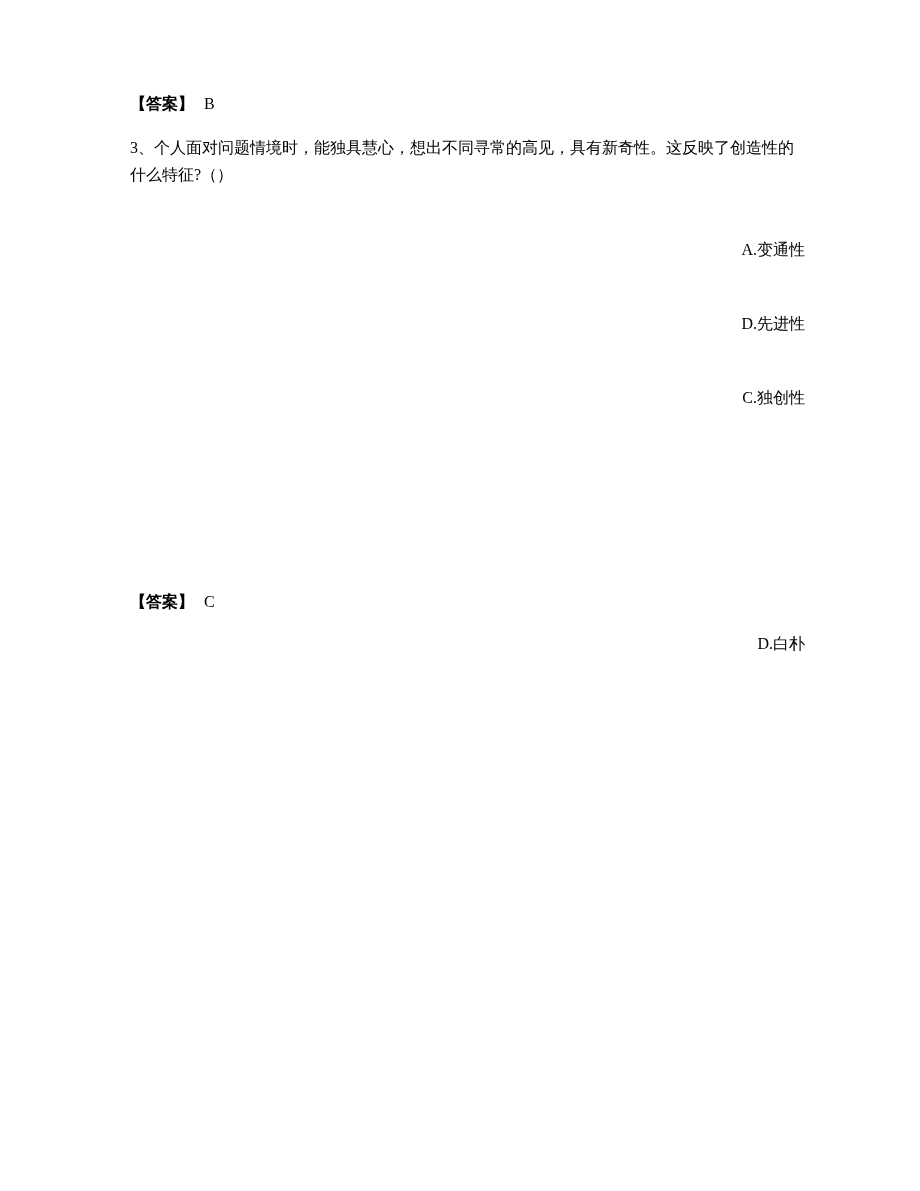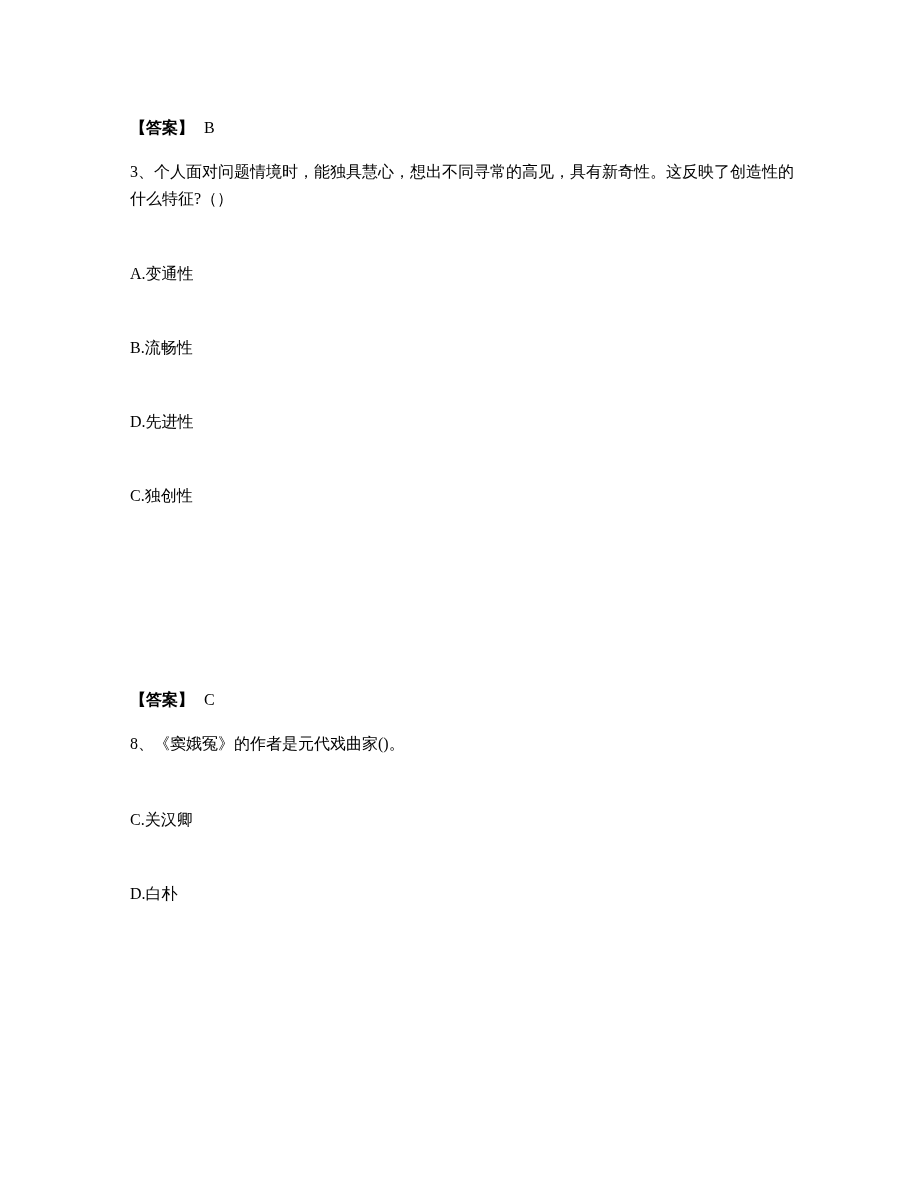--- a/index.html
+++ b/index.html
@@ -7,62 +7,60 @@
       width: 920px;
       height: 1191px;
       background: #ffffff;
       font-family: "SimSun", "宋体", serif;
       font-size: 16px;
       color: #000000;
       line-height: 1.5;
       position: relative;
     }
     .content {
-      padding: 116px 115px 0 130px;
+      padding: 92px 115px 0 130px;
     }
     .answer-line {
       font-weight: bold;
       margin-bottom: 18px;
     }
     .answer-label { font-weight: bold; }
     .answer-value { font-weight: normal; margin-left: 6px; }
     .question-text {
       margin-bottom: 50px;
       line-height: 1.7;
     }
     .option {
       margin-bottom: 50px;
+      text-align: right;
     }
     .q-block { }
     .gap-large { height: 130px; }
   </style>
 </head>
 <body>
 
 <div class="content">
 
   <div class="answer-line">
     <span class="answer-label">【答案】</span>
     <span class="answer-value">B</span>
   </div>
 
   <div class="q-block">
     <div class="question-text">3、个人面对问题情境时，能独具慧心，想出不同寻常的高见，具有新奇性。这反映了创造性的什么特征?（）</div>
     <div class="option">A.变通性</div>
-    <div class="option">B.流畅性</div>
     <div class="option">D.先进性</div>
     <div class="option">C.独创性</div>
   </div>
 
   <div class="gap-large"></div>
 
   <div class="answer-line">
     <span class="answer-label">【答案】</span>
     <span class="answer-value">C</span>
   </div>
 
   <div class="q-block">
-    <div class="question-text">8、《窦娥冤》的作者是元代戏曲家()。</div>
-    <div class="option">C.关汉卿</div>
     <div class="option">D.白朴</div>
   </div>
 
 </div>
 
 </body></html>

